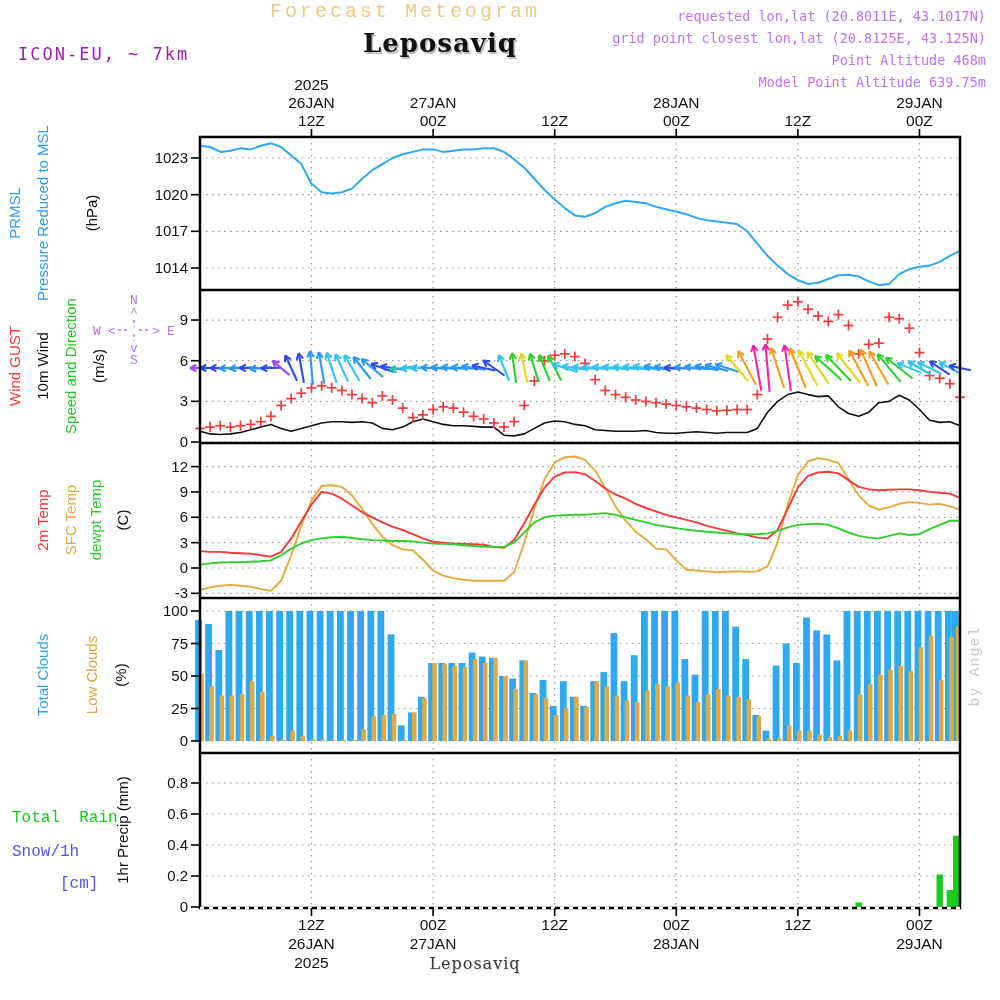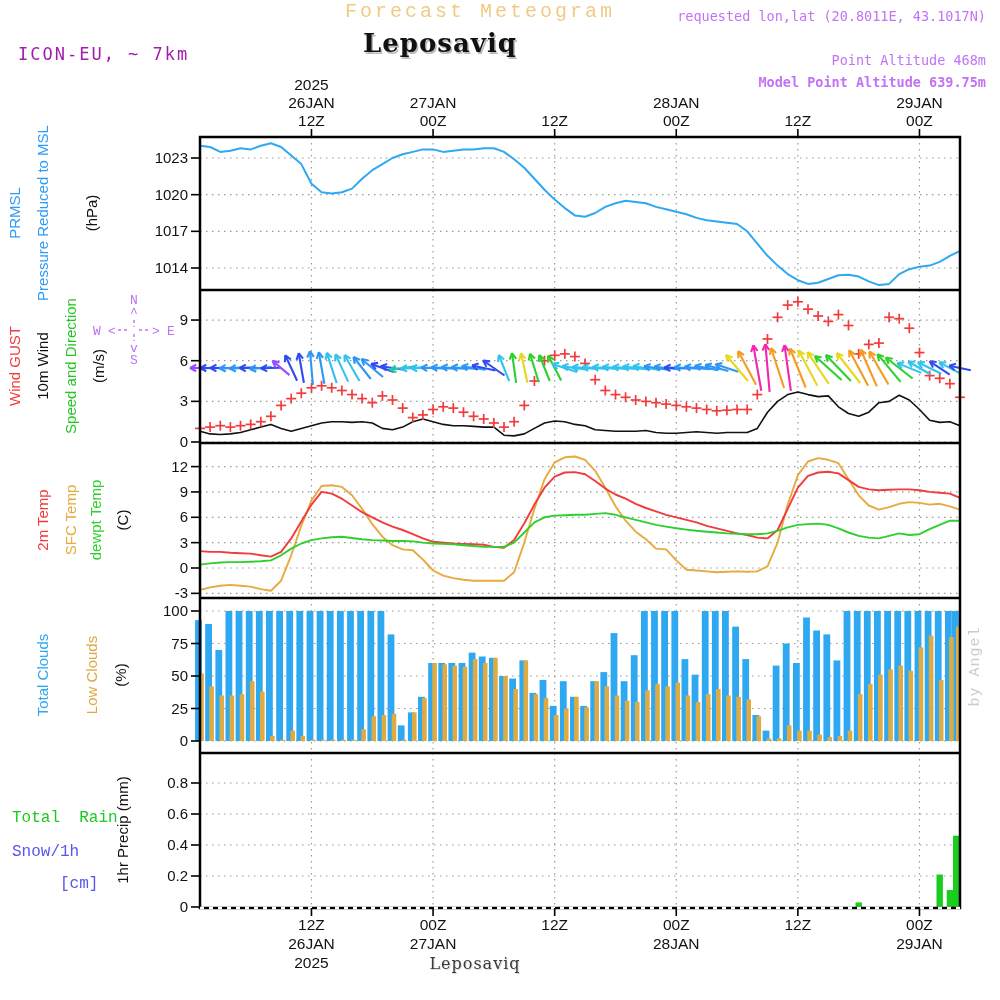--- a/index.html
+++ b/index.html
@@ -1,41 +1,42 @@
 <!DOCTYPE html>
 <html><head>
 <meta charset="utf-8">
 <style>
   html,body{margin:0;padding:0;background:#fff;}
   #stage{position:relative;width:1000px;height:1000px;background:#fff;overflow:hidden;
          font-family:"Liberation Sans",sans-serif;}
   #plot{position:absolute;left:0;top:0;}
   .hdr{position:absolute;white-space:nowrap;}
-  #faded-title{left:270px;top:0px;width:420px;text-align:center;
+  #faded-title{left:270px;top:0px;width:420px;
     font:20px "Liberation Mono",monospace;letter-spacing:3px;}
   #station-title{left:300px;top:28px;width:280px;text-align:center;
     font:bold 26px "DejaVu Serif",serif;letter-spacing:1px;color:#111;
     text-shadow:1.5px 1.5px 0 #bbb;}
   .meta{right:14px;text-align:right;font:13.5px "DejaVu Sans Mono",monospace;}
   #meta-0{top:8px;margin-left:12px;} #meta-1{top:30px;} #meta-2{top:52px;} #meta-3{top:74px;}
   #model-label{left:18px;top:44px;font:17px "DejaVu Sans Mono",monospace;letter-spacing:2px;}
   #footer-station{left:385px;top:954px;width:180px;text-align:center;
     font:16px "DejaVu Serif",serif;letter-spacing:1px;text-shadow:1px 1px 0 #ddd;}
   #watermark{left:895px;top:658px;width:160px;text-align:center;
     transform:rotate(-90deg);font:15px "Liberation Mono",monospace;letter-spacing:1px;}
 </style>
 </head>
 <body>
 
 <div id="stage">
   <div class="hdr" id="faded-title" style="color: rgb(240, 203, 133);">Forecast Meteogram</div>
   <div class="hdr" id="station-title">Leposaviq</div>
   <div class="hdr meta" id="meta-0" style="color: rgb(194, 115, 245);">requested lon,lat (20.8011E, 43.1017N)</div>
+  <div class="hdr meta" id="meta-1" style="color: rgb(194, 115, 245);">grid point closest lon,lat (20.8125E, 43.125N)</div>
   <div class="hdr meta" id="meta-2" style="color: rgb(194, 115, 245); padding-left: 12px;">Point Altitude 468m</div>
-  <div class="hdr meta" id="meta-3" style="color: rgb(194, 115, 245); font-weight: bold;">Model Point Altitude 639.75m</div>
+  <div class="hdr meta" id="meta-3" style="color: rgb(194, 115, 245);">Model Point Altitude 639.75m</div>
   <div class="hdr" id="model-label" style="color: #a21caf;">ICON-EU, ~ 7km</div>
 
   <svg id="plot" width="1000" height="1000" viewBox="0 0 1000 1000">
       <g>
         <line x1="200" y1="268" x2="960" y2="268" stroke="#999999" stroke-width="1.2" stroke-dasharray="1.5 4.5"></line>
         <line x1="200" y1="231.33333333333331" x2="960" y2="231.33333333333331" stroke="#999999" stroke-width="1.2" stroke-dasharray="1.5 4.5"></line>
         <line x1="200" y1="194.66666666666666" x2="960" y2="194.66666666666666" stroke="#999999" stroke-width="1.2" stroke-dasharray="1.5 4.5"></line>
         <line x1="200" y1="158" x2="960" y2="158" stroke="#999999" stroke-width="1.2" stroke-dasharray="1.5 4.5"></line>
         <line x1="311.4666666666667" y1="137" x2="311.4666666666667" y2="290" stroke="#999999" stroke-width="1.2" stroke-dasharray="1.5 4.5"></line>
         <line x1="433.06666666666666" y1="137" x2="433.06666666666666" y2="290" stroke="#999999" stroke-width="1.2" stroke-dasharray="1.5 4.5"></line>

